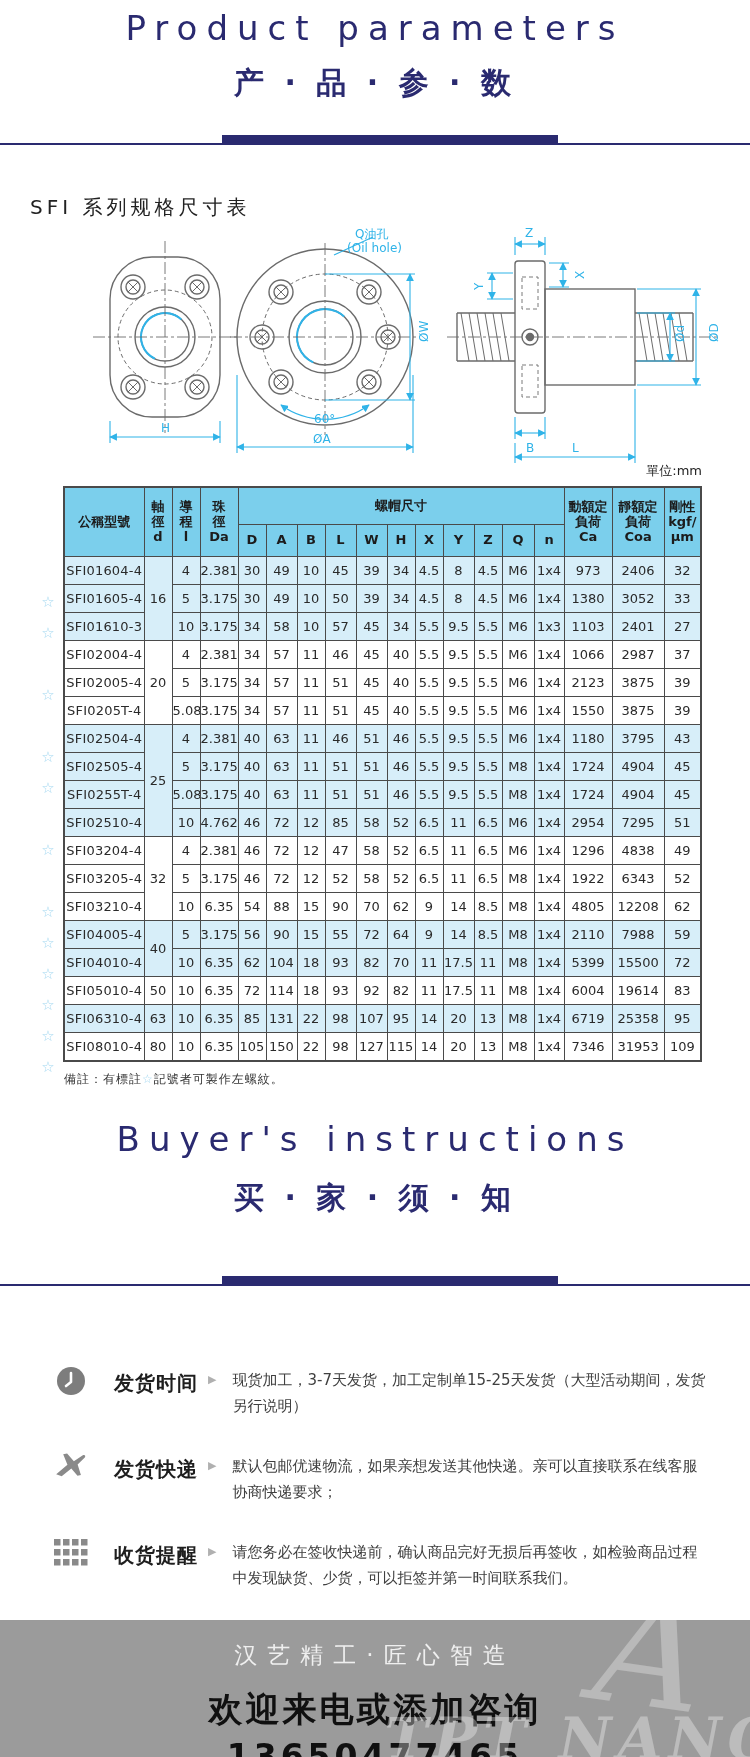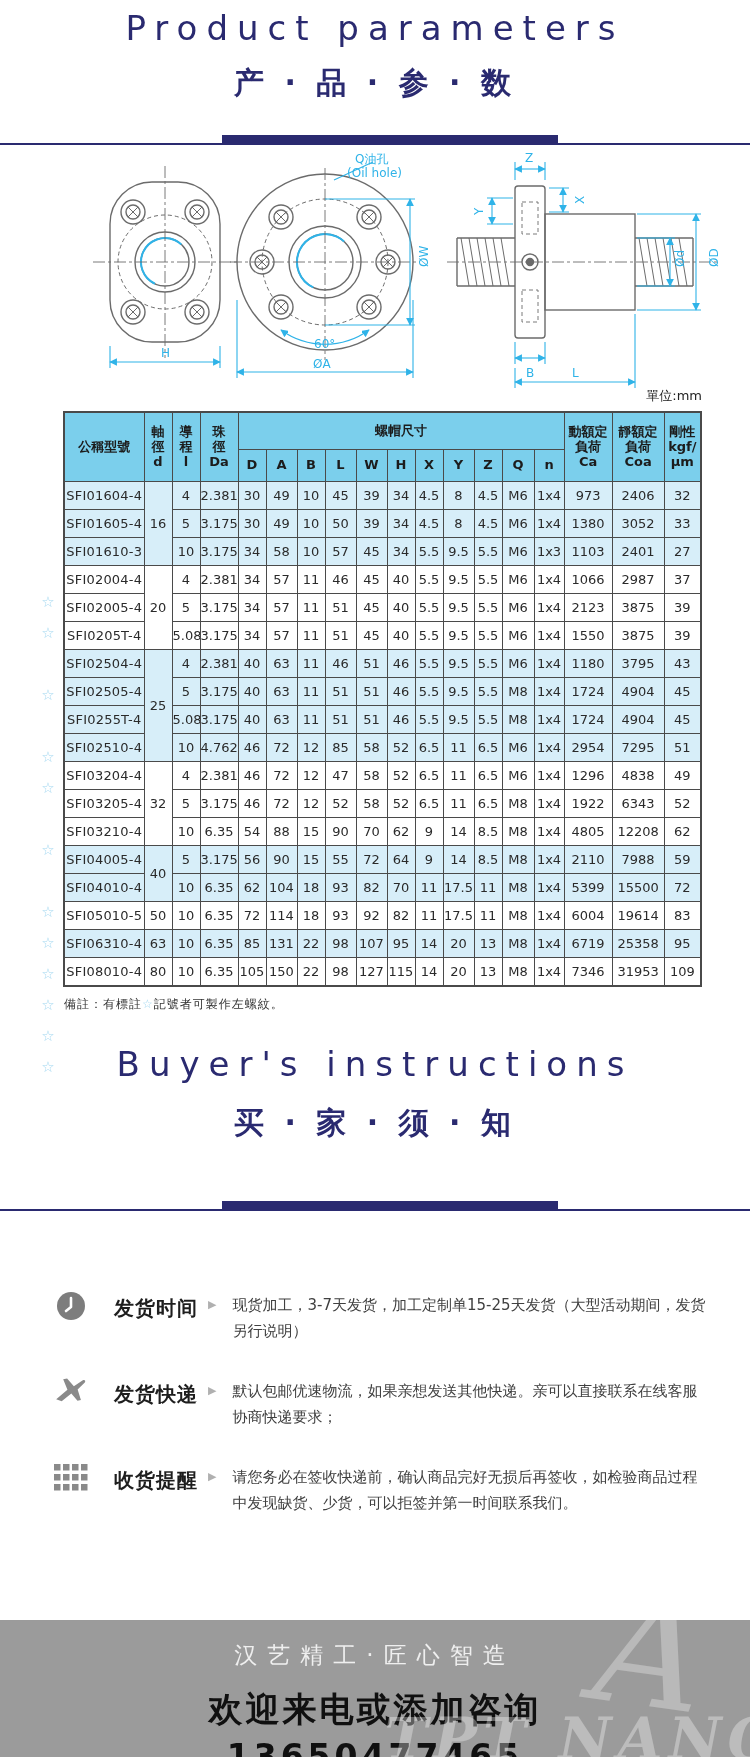--- a/index.html
+++ b/index.html
@@ -61,20 +61,21 @@
 
 <div class="sheet">
 
   <div class="main-title">Product parameters</div>
   <div class="sub-title">产 · 品 · 参 · 数</div>
   <div class="divider">
     <div class="d-line"></div>
     <div class="d-bar"></div>
   </div>
 
+  <div class="table-title">SFI 系列规格尺寸表</div>
 
   <div class="diagram-wrap">
     <svg width="700" height="245" viewBox="0 0 700 245">
       <defs>
         <marker id="ar" viewBox="0 0 10 10" refX="9" refY="5" markerWidth="7" markerHeight="7" orient="auto-start-reverse">
           <path d="M0,0L10,5L0,10z" fill="#2fb3e8"></path>
         </marker>
       </defs>
       <g stroke="#6b6b6b" fill="none" stroke-width="1.4">
         <rect x="85" y="32" width="110" height="160" rx="42"></rect>
@@ -522,21 +523,21 @@
             <td>11</td>
             <td>17.5</td>
             <td>11</td>
             <td>M8</td>
             <td>1x4</td>
             <td>5399</td>
             <td>15500</td>
             <td>72</td>
           </tr>
           <tr class="white">
-            <td class="model">SFI05010-5</td>
+            <td class="model">SFI05010-4</td>
             <td rowspan="1">50</td>
             <td>10</td>
             <td>6.35</td>
             <td>72</td>
             <td>114</td>
             <td>18</td>
             <td>93</td>
             <td>92</td>
             <td>82</td>
             <td>11</td>

